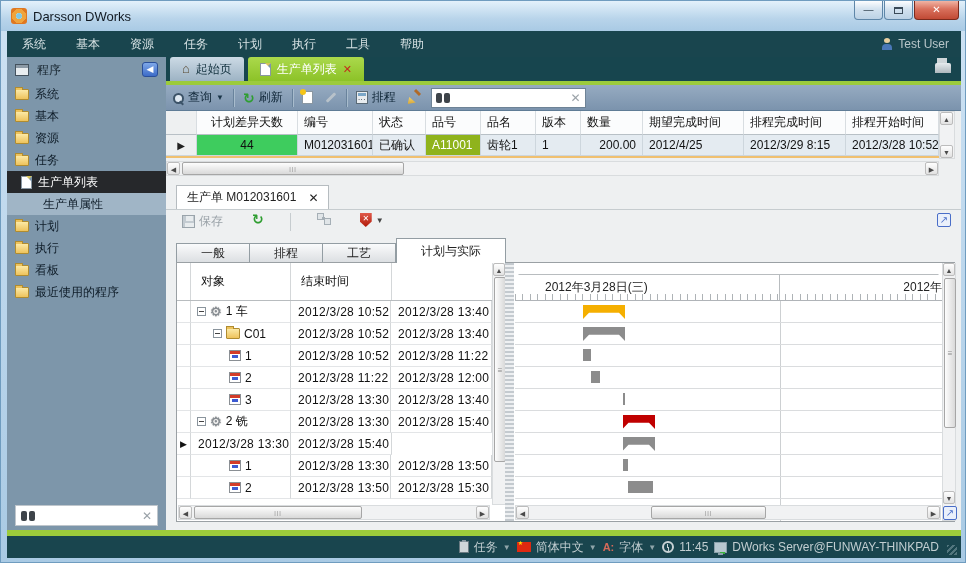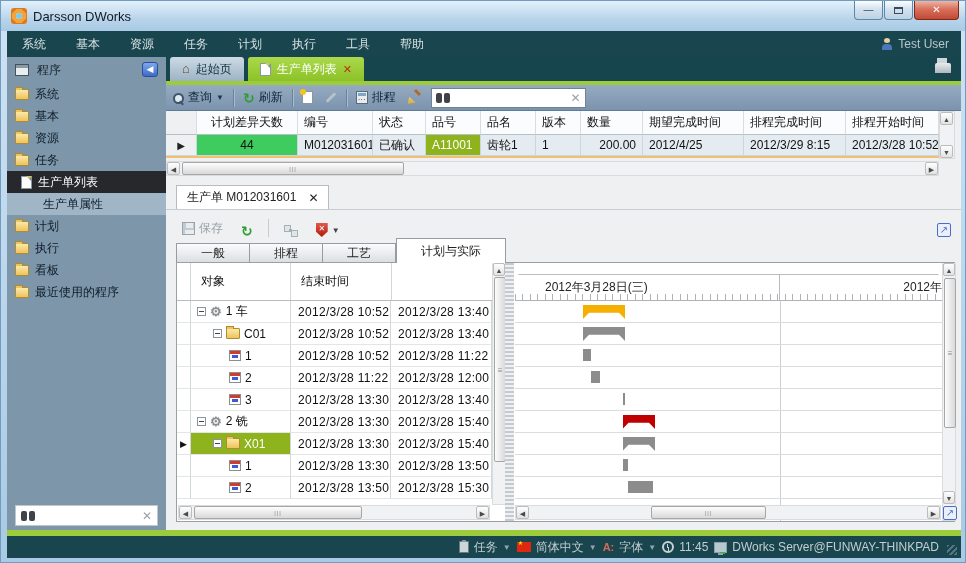--- a/index.html
+++ b/index.html
@@ -129,21 +129,21 @@
     background:linear-gradient(#fefefe,#e2e2e2); border:1px solid #bcbcbc; border-radius:2px; flex:none; }
   .sthumb { height:13px; background:linear-gradient(#fdfdfd,#d9d9d9); border:1px solid #a6a6a6; border-radius:2px;
     color:#8a8a8a; font-size:6px; text-align:center; line-height:12px; letter-spacing:1px; }
   .vthumb { position:absolute; left:1px; width:12px; background:linear-gradient(90deg,#fdfdfd,#d9d9d9); border:1px solid #a6a6a6; border-radius:2px;
     color:#8a8a8a; font-size:8px; text-align:center; }
 
   
   .detail-tab { position:absolute; left:10px; top:128px; height:24px; background:#fff; border:1px solid #b6bcc0; border-bottom:none;
     display:flex; align-items:center; gap:8px; padding:0 10px; font-size:12px; color:#222; }
   .detail-tabline { position:absolute; left:0; top:152px; width:795px; height:1px; background:#c6cccf; }
-  .toolbar2 { position:absolute; left:10px; top:156px; width:775px; height:24px; display:flex; align-items:flex-end; gap:6px; }
+  .toolbar2 { position:absolute; left:10px; top:156px; width:775px; height:24px; display:flex; align-items:flex-start; gap:17px; }
   .toolbar2 .dim { color:#9aa2a8; }
   .subtabs { position:absolute; left:10px; top:182px; height:24px; display:flex; align-items:flex-end; }
   .subtab { height:20px; padding:0 24px; display:flex; align-items:center; background:linear-gradient(#fafbfc,#dcdfe2);
     border:1px solid #939da3; border-left:none; font-size:12px; color:#222; }
   .subtab:first-child { border-left:1px solid #939da3; }
   .subtab.active { height:25px; background:#fff; border:1px solid #939da3; border-bottom:none; position:relative; z-index:2; }
 
   .content { position:absolute; left:10px; top:205px; width:779px; height:260px; background:#fff; border:1px solid #9aa0a4; }
   
   .ttable { position:absolute; left:0; top:0; width:315px; height:258px; overflow:hidden; }
@@ -445,25 +445,20 @@
               <div class="tcell obj" style="width: 100px; padding-left: 6px;">
                 <span class="expander"></span>
                 <span class="ic ic-gear">⚙</span>
                 <span>2 铣</span>
               </div>
               <div class="tcell time" style="width: 100px;">2012/3/28 13:30</div>
               <div class="tcell time" style="width: 101px;">2012/3/28 15:40</div>
             </div>
             <div class="trow" style="top: 170px;">
               <div class="tcell tmarker">▶</div>
-              <div class="tcell obj selected" style="width: 100px; padding-left: 22px;">
-                <span class="expander"></span>
-                <span class="icon-folder"></span>
-                <span>X01</span>
-              </div>
               <div class="tcell time" style="width: 100px;">2012/3/28 13:30</div>
               <div class="tcell time" style="width: 101px;">2012/3/28 15:40</div>
             </div>
             <div class="trow" style="top: 192px;">
               <div class="tcell tmarker"></div>
               <div class="tcell obj" style="width: 100px; padding-left: 38px;">
                 <span class="ic ic-task"></span>
                 <span>1</span>
               </div>
               <div class="tcell time" style="width: 100px;">2012/3/28 13:30</div>

